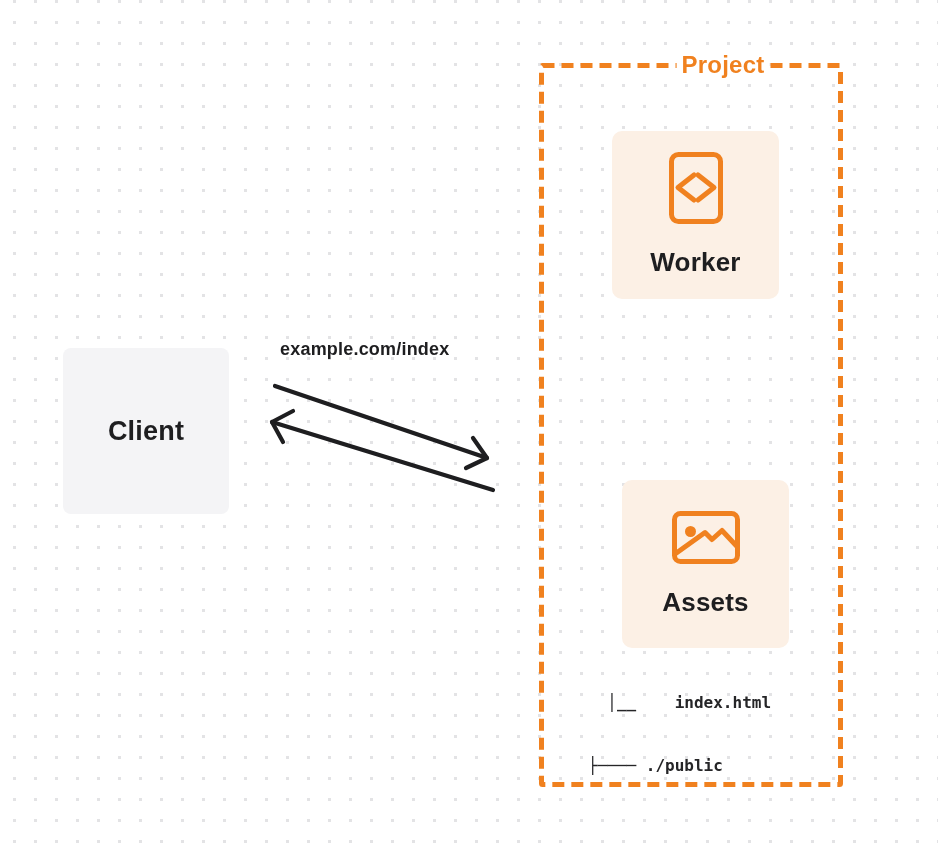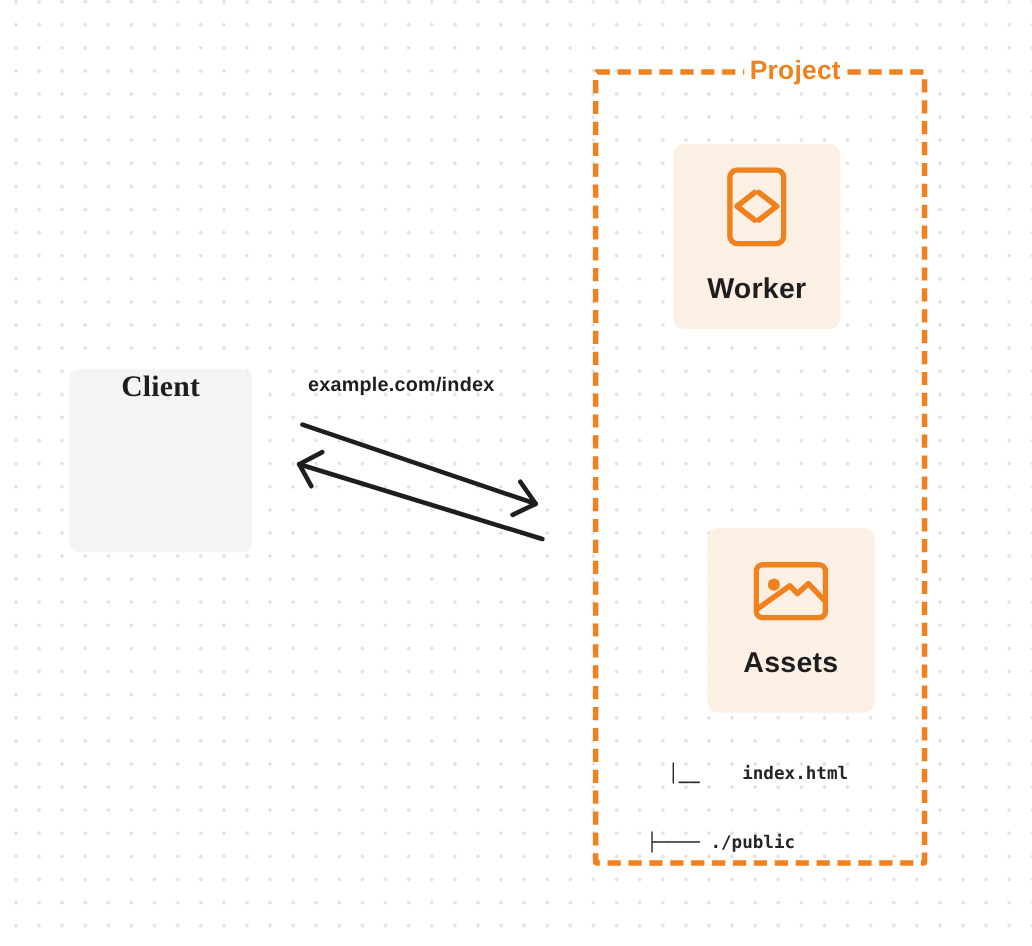--- a/index.html
+++ b/index.html
@@ -18,29 +18,28 @@
     height: 860px;
     background-color: #ffffff;
     background-image: radial-gradient(circle, #e3e3e5 1.5px, transparent 1.7px);
     background-size: 21px 21px;
     background-position: 4px 12px;
   }
   
   .client-box {
     position: absolute;
     left: 63px;
-    top: 336px;
+    top: 348px;
     width: 166px;
     height: 166px;
     background: #f4f4f6;
     border-radius: 8px;
     display: flex;
-    align-items: flex-start;
+    align-items: center;
     justify-content: center;
-    font-family: Liberation Serif, serif;
   }
   .client-label {
     font-size: 27px;
     font-weight: 700;
     color: #1e1e20;
     letter-spacing: 0.2px;
   }
   
   .request-label {
     position: absolute;
@@ -87,32 +86,32 @@
     font-weight: 700;
     color: #f0811f;
     background: #ffffff;
     padding: 0 5px;
     letter-spacing: 0.2px;
     margin-left: 33px;
   }
   
   .node {
     position: absolute;
-    width: 152px;
+    width: 167px;
     height: 168px;
     background: #fcf0e5;
     border-radius: 10px;
     display: flex;
     flex-direction: column;
     align-items: center;
     justify-content: center;
     gap: 23px;
   }
   .node-worker { left: 612px; top: 131px; }
-  .node-assets { left: 643px; top: 480px; }
+  .node-assets { left: 622px; top: 480px; }
   .node-label {
     font-size: 26px;
     font-weight: 700;
     color: #1e1e20;
     letter-spacing: 0.2px;
   }
   .node-icon svg { display: block; }
   .icon-stroke {
     fill: none;
     stroke: #f0811f;

